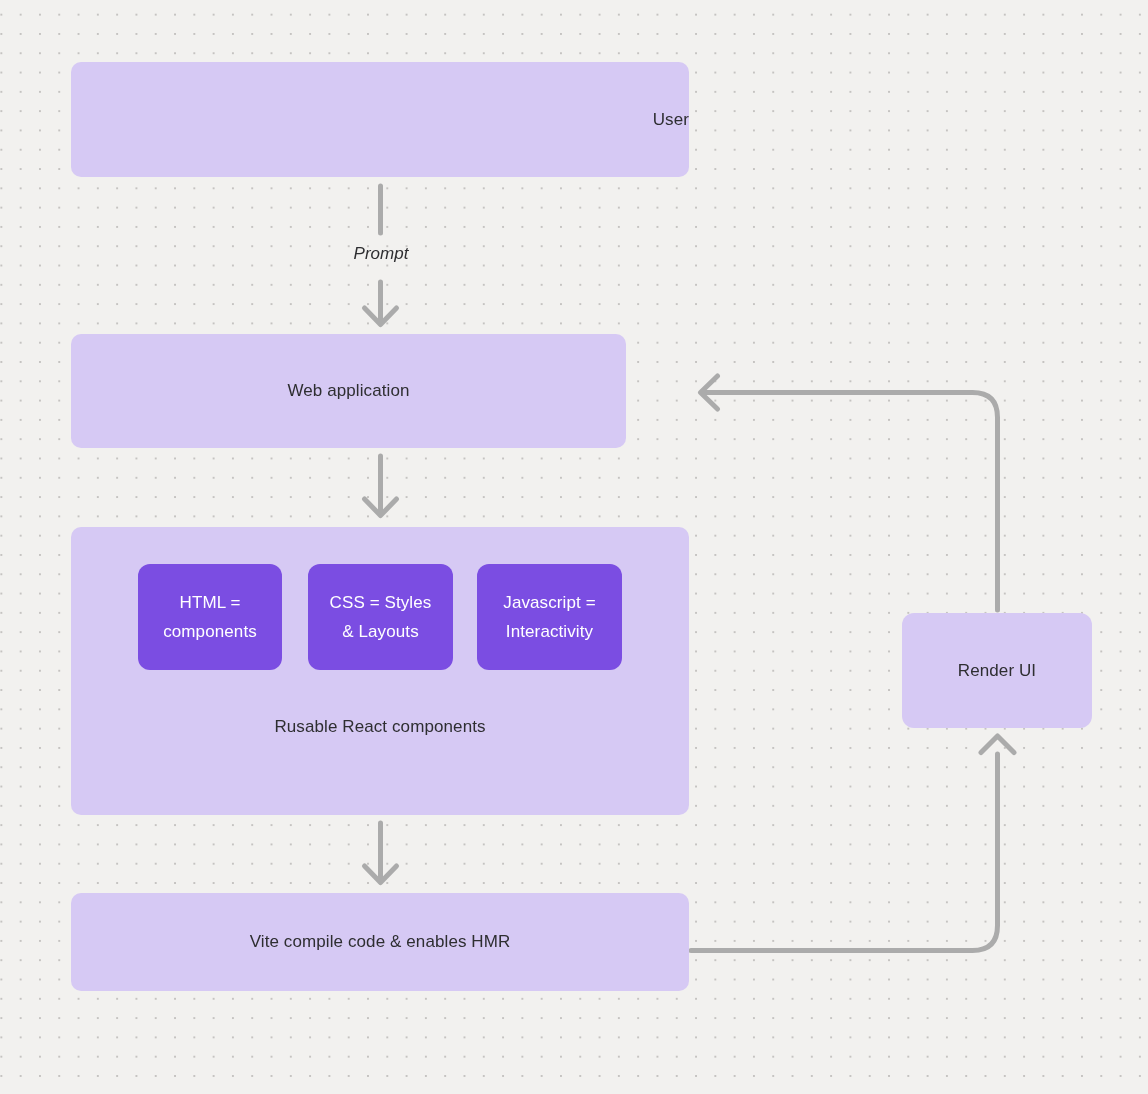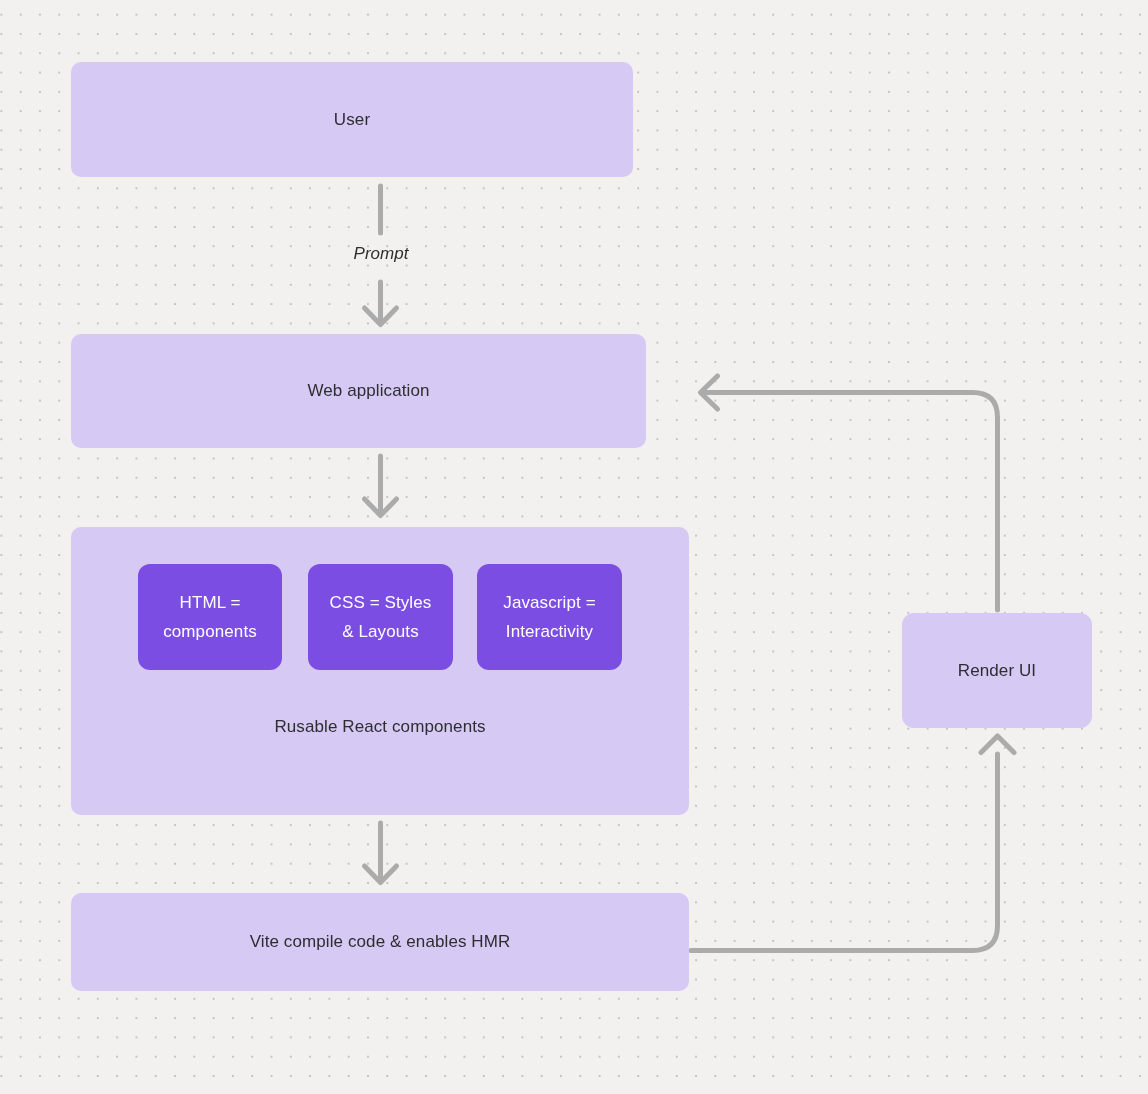--- a/index.html
+++ b/index.html
@@ -35,22 +35,22 @@
     background: #d6c9f4;
     border-radius: 10px;
     display: flex;
     align-items: center;
     justify-content: center;
     color: #2e2e31;
     font-size: 17px;
     font-weight: 500;
     letter-spacing: 0.1px;
   }
-  .node-user        { left: 71px;  top: 62px;  width: 562px; height: 115px; }
-  .node-webapp      { left: 71px;  top: 334px; width: 555px; height: 114px; padding-left: 20px; }
+  .node-user        { left: 71px;  top: 62px;  width: 618px; height: 115px; justify-content: flex-end; }
+  .node-webapp      { left: 71px;  top: 334px; width: 555px; height: 114px; }
   .node-group       { left: 71px;  top: 527px; width: 618px; height: 288px;
                       display: block; }
   .node-vite        { left: 71px;  top: 893px; width: 618px; height: 98px; }
   .node-render-ui   { left: 902px; top: 613px; width: 190px; height: 115px;
                       border-radius: 12px; }
   .card {
     position: absolute;
     top: 37px;
     width: 145px;
     height: 106px;

